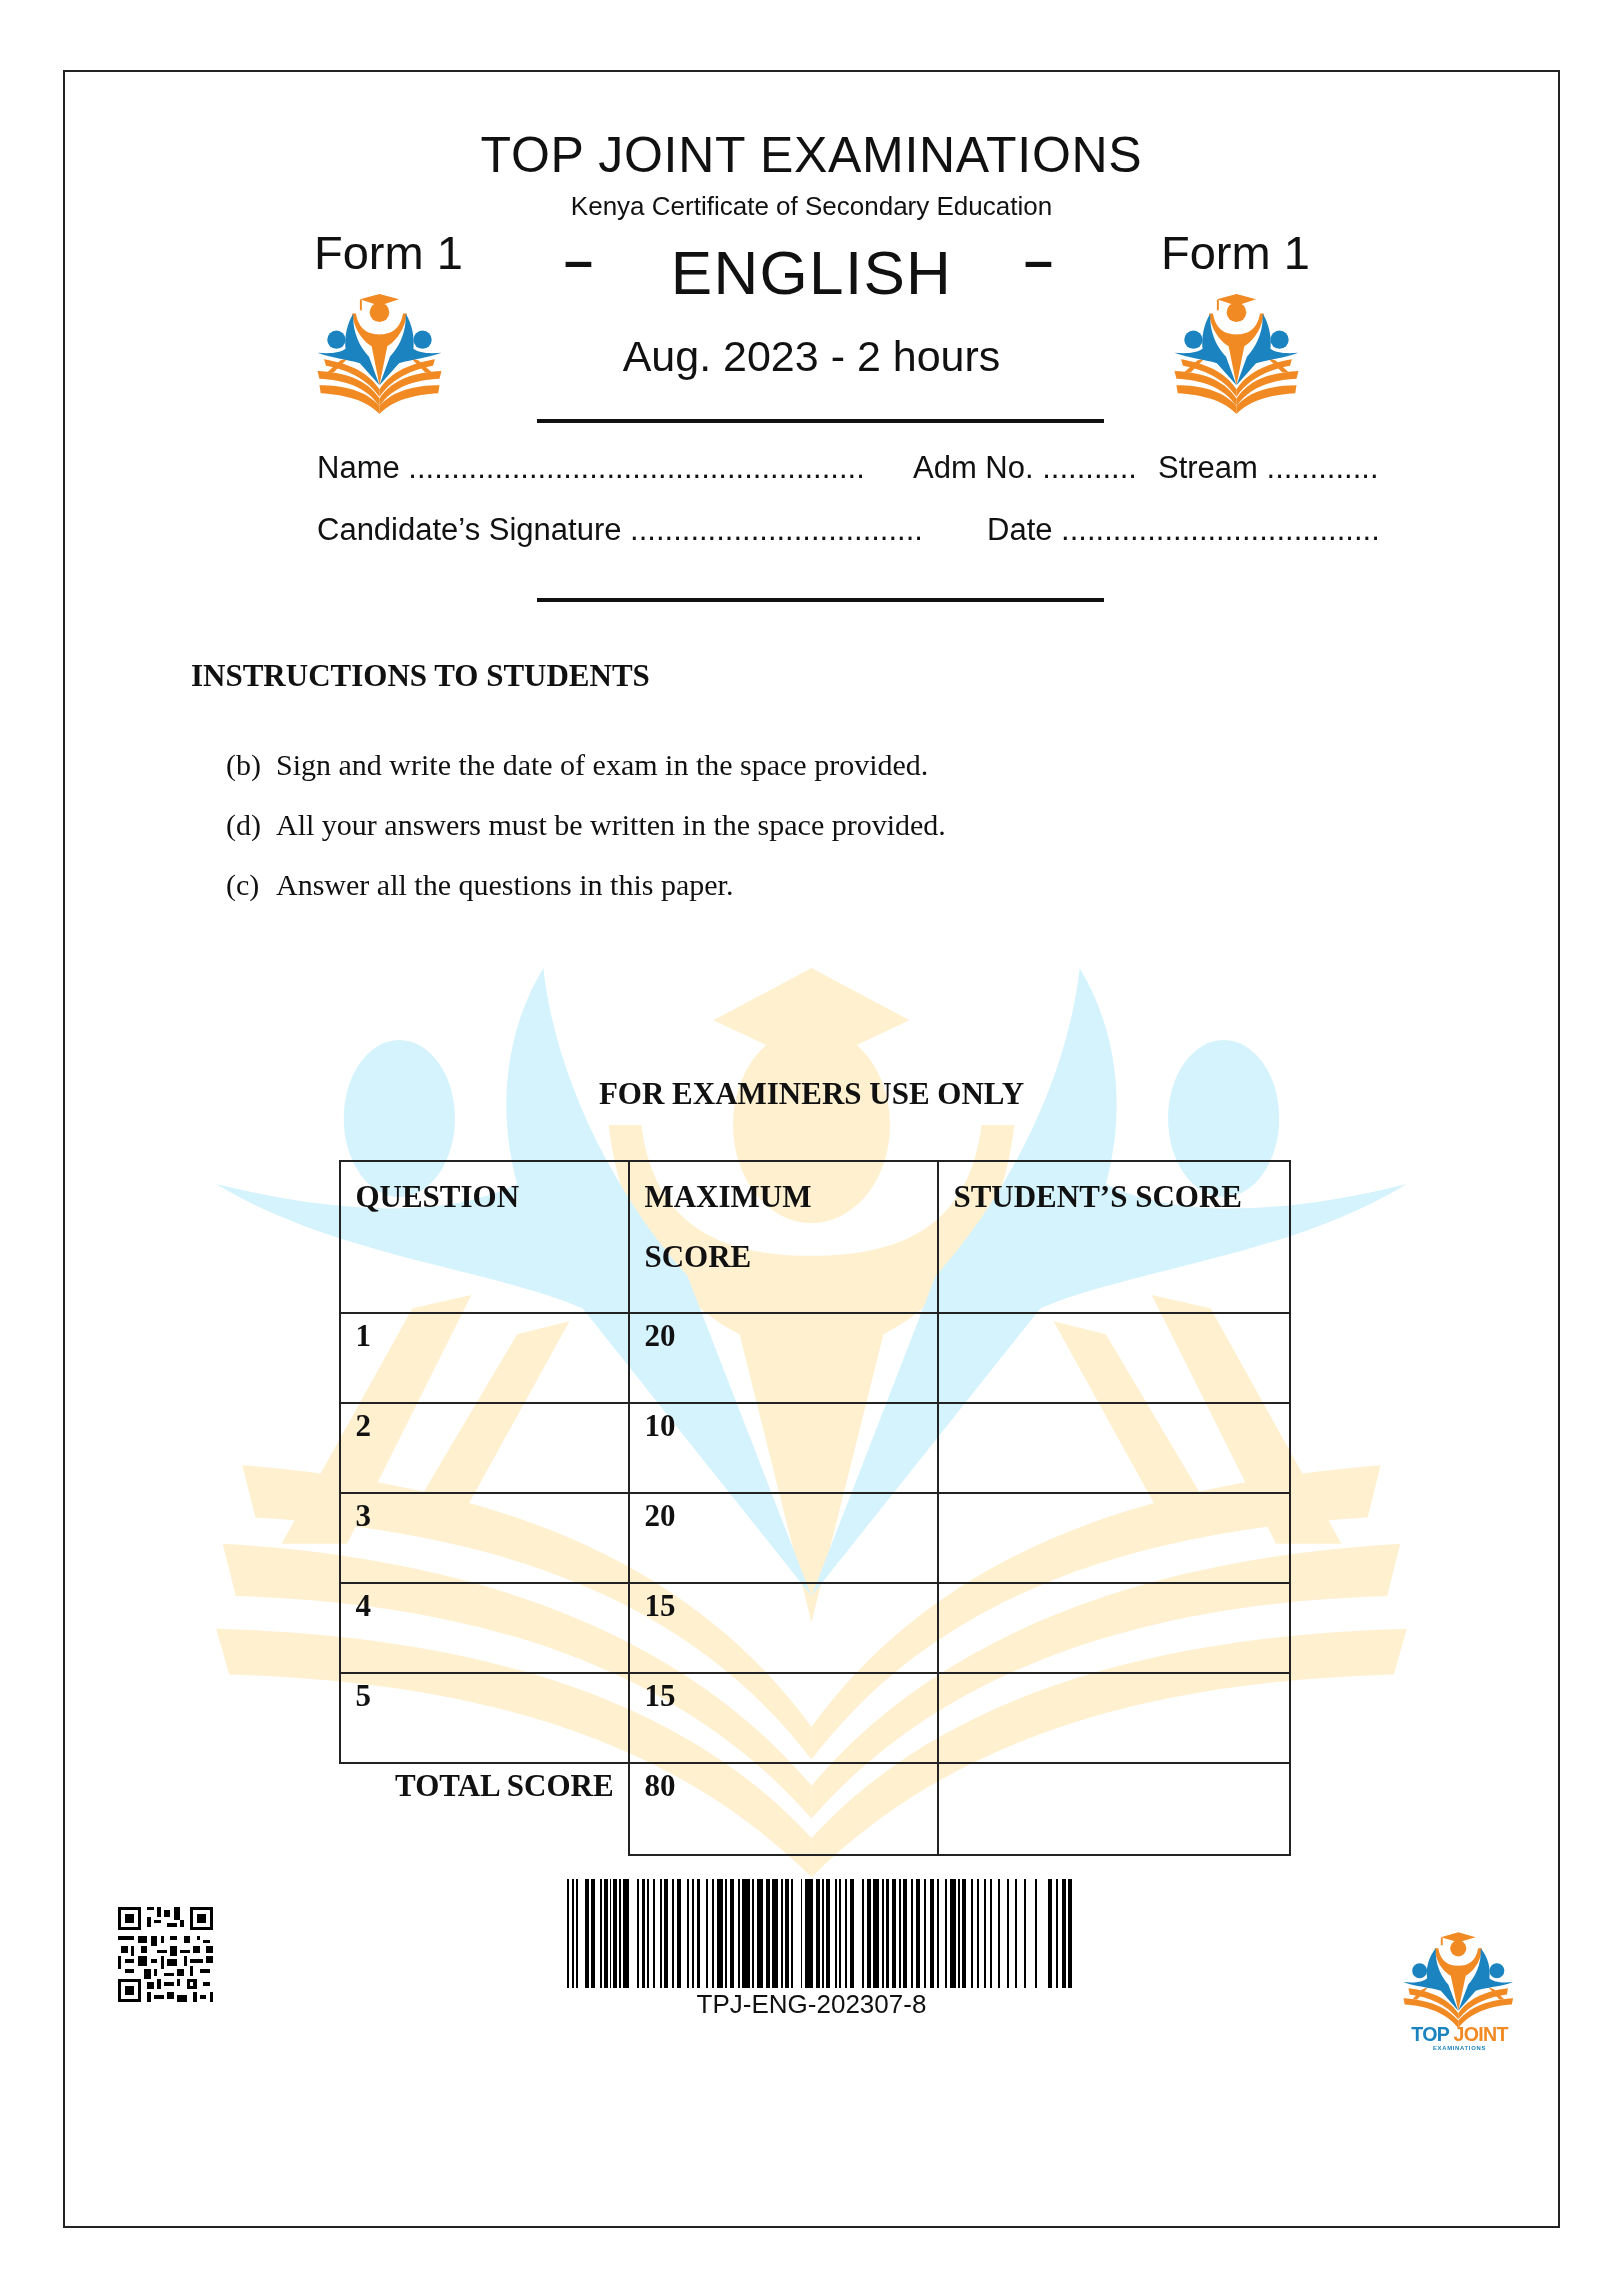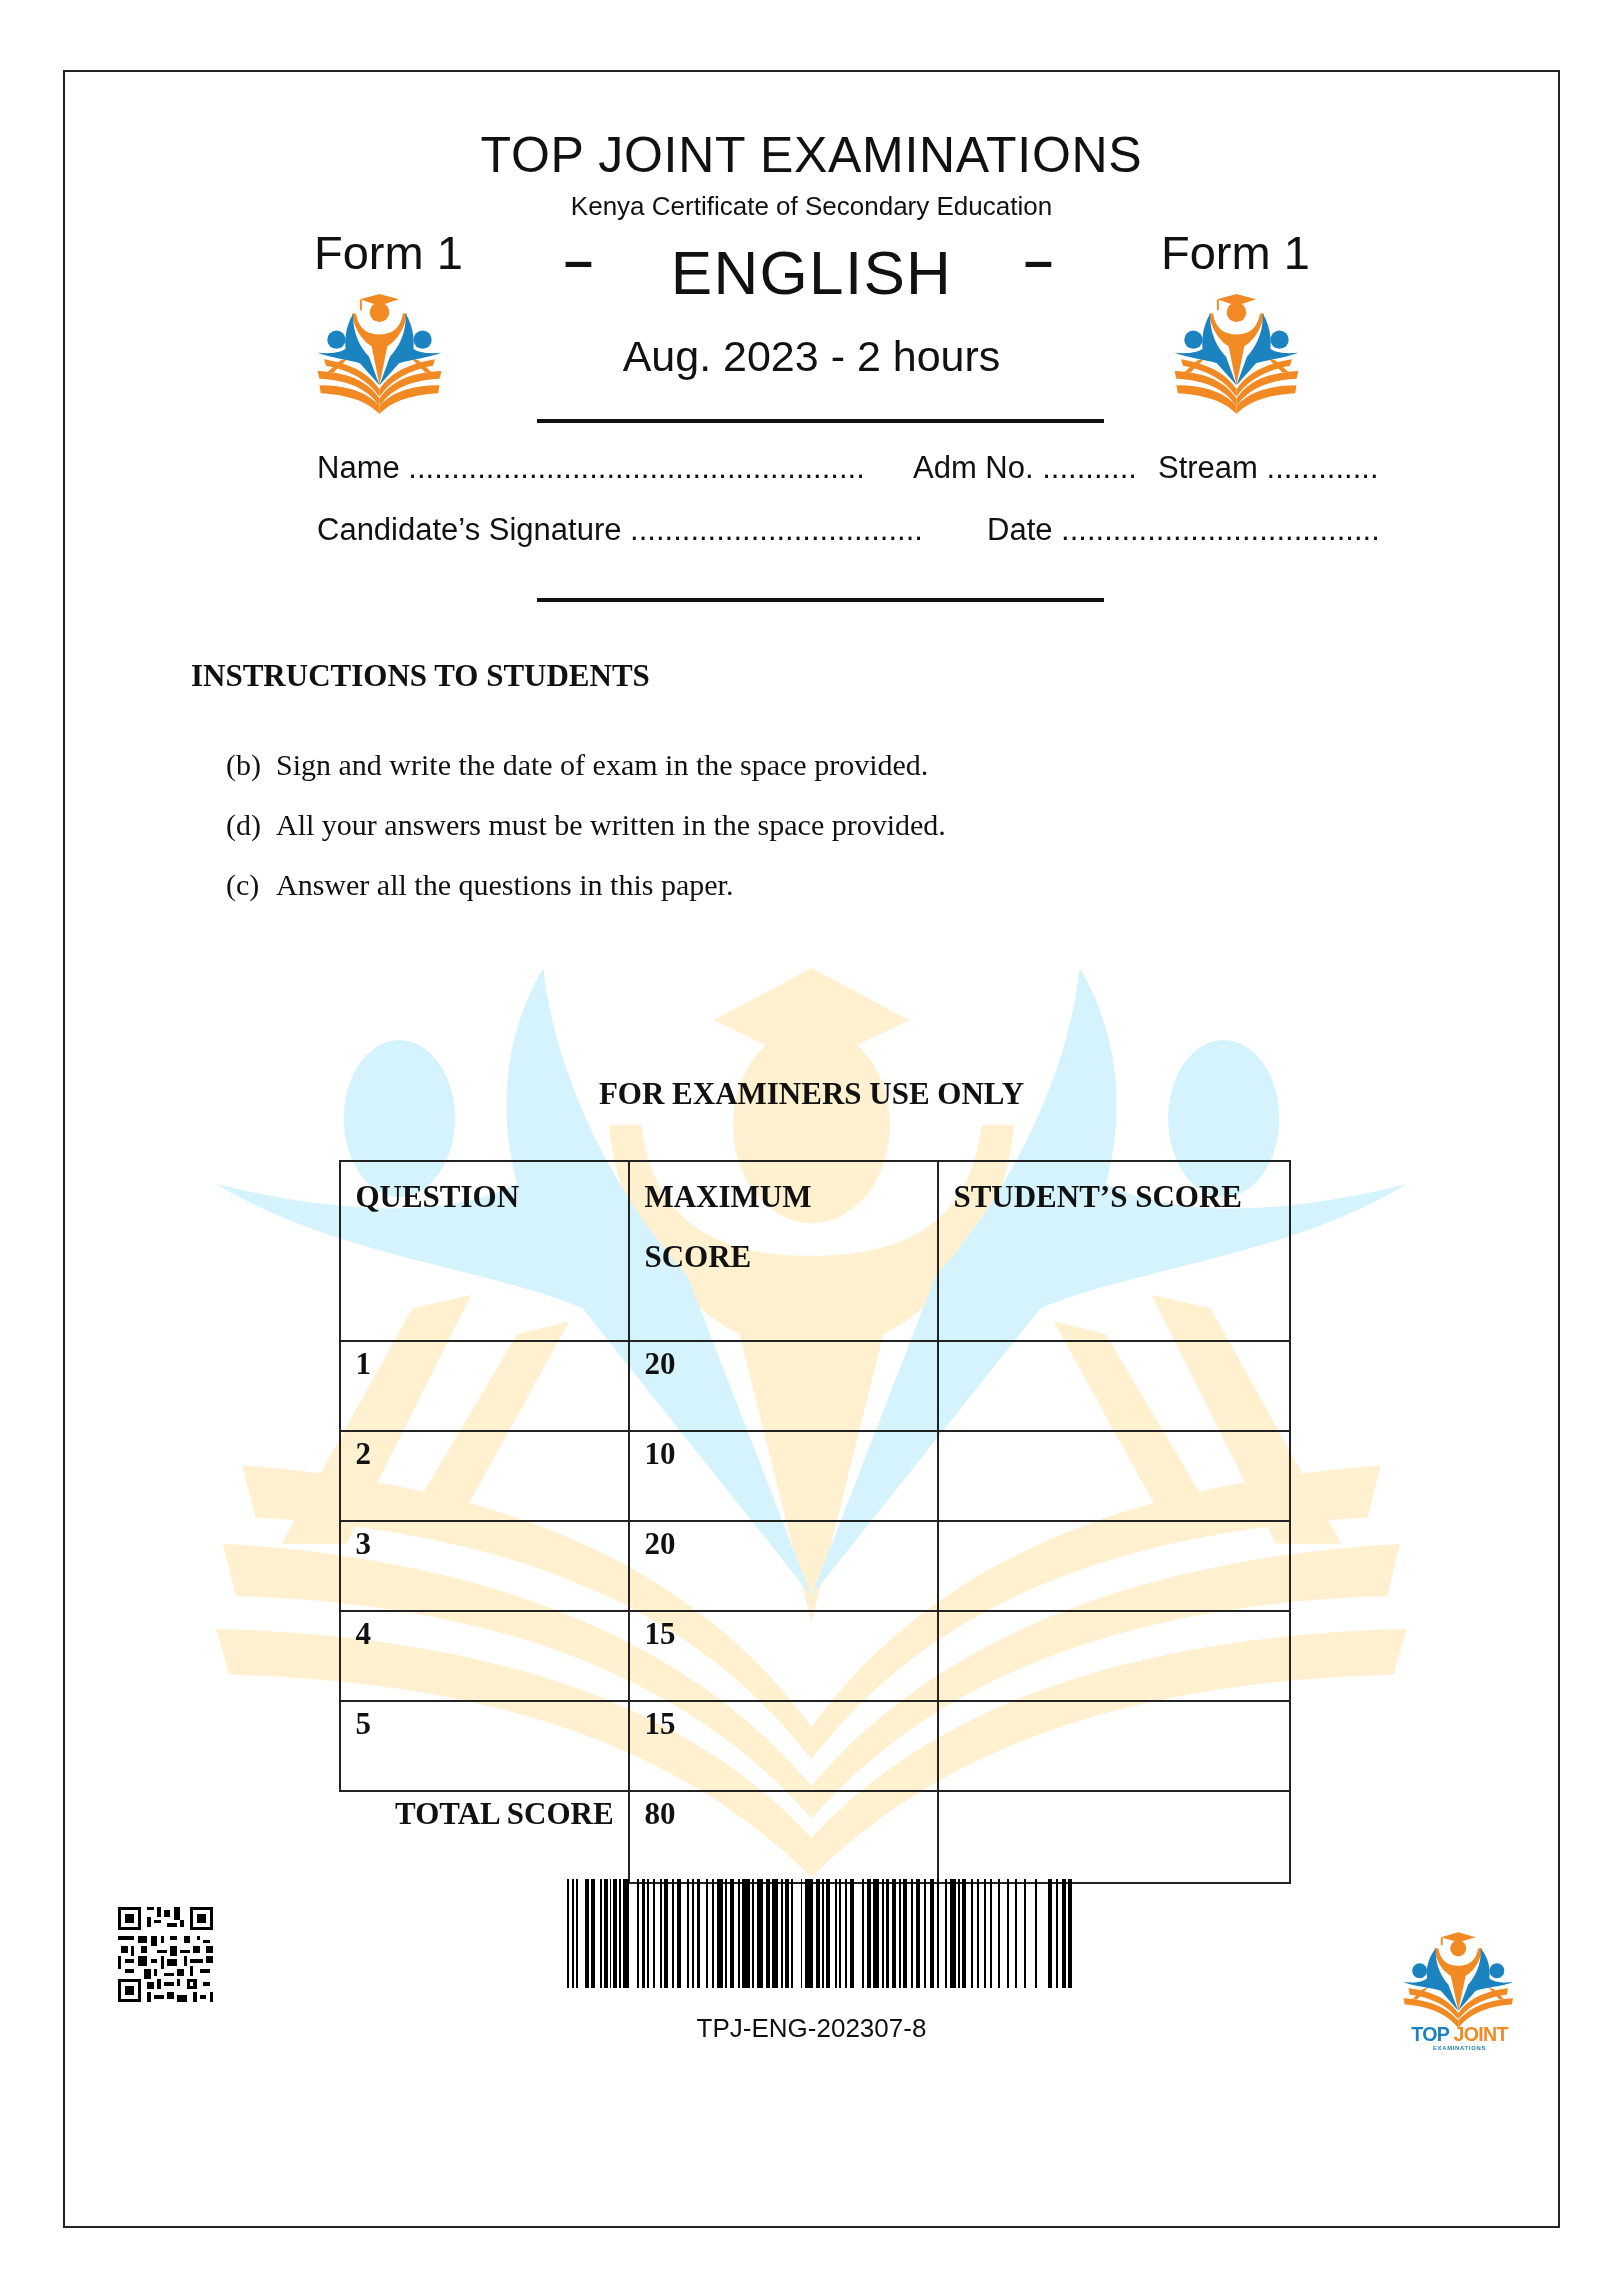--- a/index.html
+++ b/index.html
@@ -49,27 +49,27 @@
       position: absolute; left: 339px; top: 1160px; z-index: 2;
       border-collapse: collapse; table-layout: fixed; width: 950px;
     }
     .score-table col.c1 { width: 289px; }
     .score-table col.c2 { width: 309px; }
     .score-table col.c3 { width: 352px; }
     .score-table td {
       border: 2px solid #222; vertical-align: top; font-weight: bold; font-size: 31px;
       color: #111; padding: 5.2px 0 0 14.4px; box-sizing: border-box;
     }
-    .score-table tr.head td { height: 180px; line-height: 60px; margin-left: 26px; }
+    .score-table tr.head td { height: 152px; line-height: 60px; margin-left: 26px; }
     .score-table tr.data td { height: 90px; line-height: 33px; }
     .score-table tr.total td { height: 92px; line-height: 33px; }
     .score-table tr.total td.total-label { border: none; text-align: right; padding-right: 14.4px; padding-left: 0; }
 
     .barcode { left: 567px; top: 1879px; width: 505px; height: 109px; z-index: 2; }
-    .barcode-text { left: 0; width: 1623px; top: 1989px; text-align: center; font-size: 26px; color: #111; margin-top: 24px; }
+    .barcode-text { left: 0; width: 1623px; top: 1989px; text-align: center; font-size: 26px; color: #111; }
     .qr { left: 118px; top: 1907px; width: 95px; height: 95px; z-index: 2; }
     .brand-logo { left: 1391px; top: 1927px; width: 137px; height: 105px; z-index: 2; }
     .brand-text { left: 1391px; top: 2023px; width: 137px; text-align: center; font-size: 19.6px; font-weight: 900; letter-spacing: -0.7px; }
     .brand-text .b1 { color: #1b83c0; }
     .brand-text .b2 { color: #f28a24; }
     .brand-sub { left: 1391px; top: 2045px; width: 137px; text-align: center; font-size: 5.9px; font-weight: bold; color: #1b83c0; letter-spacing: 0.7px; }
   </style>
 </head>
 <body>
 

